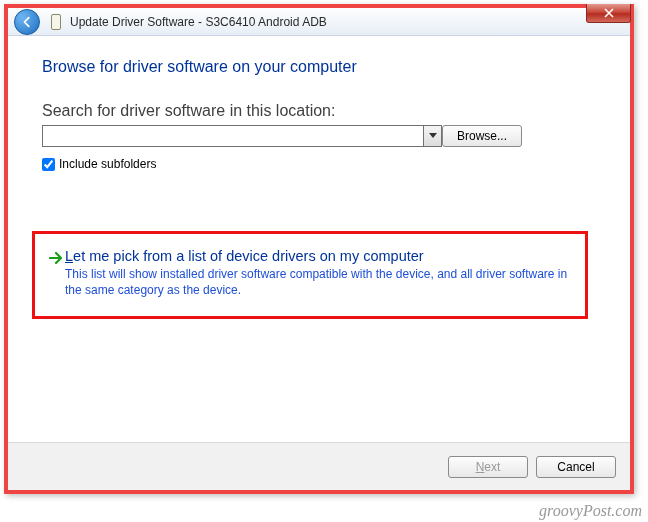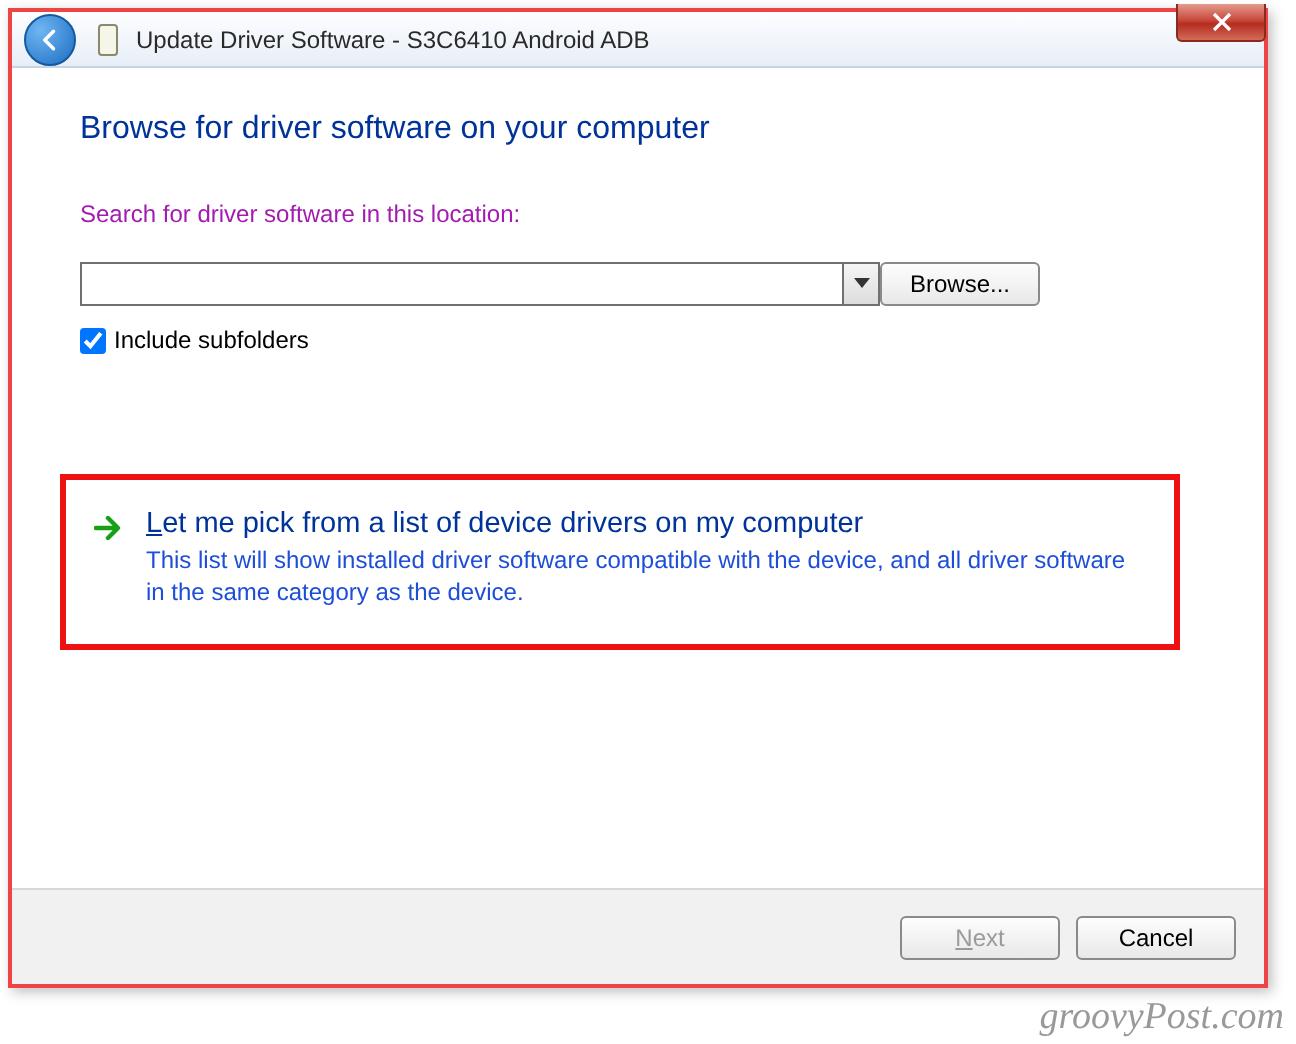--- a/index.html
+++ b/index.html
@@ -9,21 +9,21 @@
       background: #fff;
       width: 648px;
       height: 522px;
       position: relative;
     }
     .window {
       position: absolute;
       top: 4px; left: 4px;
       width: 630px; height: 490px;
       background: #fff;
-      border: 2px solid #ef4444;
+      border: 4px solid #ef4444;
       box-shadow: 2px 2px 6px rgba(0,0,0,0.25);
     }
     .titlebar {
       height: 28px;
       background: linear-gradient(#fdfeff, #e7eef7);
       border-bottom: 1px solid #c8d4e2;
       display: flex;
       align-items: center;
       padding: 0 6px;
       position: relative;
@@ -74,23 +74,23 @@
       height: 356px;
       position: relative;
     }
     .heading {
       color: #003399;
       font-size: 16px;
       font-weight: 400;
       margin-bottom: 26px;
     }
     .label-text {
-      color: #a21caf;
-      font-size: 12px;
-      margin-bottom: 17px;
+      color: #404040;
+      font-size: 16px;
+      margin-bottom: 5px;
     }
     .path-row {
       display: flex;
       align-items: flex-end;
       margin-bottom: 10px;
     }
     .combo {
       width: 400px; height: 22px;
       border: 1px solid #707070;
       background: #fff;
@@ -137,21 +137,21 @@
     }
     .checkbox-row input { width: 13px; height: 13px; }
     .option-box {
       border: 3px solid #e11;
       padding: 14px 14px 18px 14px;
       margin-left: -10px;
       margin-right: 12px;
     }
     .option-row {
       display: flex;
-      gap: 10px;
+      gap: 0;
       cursor: pointer;
     }
     .arrow-right {
       flex: 0 0 16px;
       margin-top: 3px;
     }
     .opt-title {
       color: #003399;
       font-size: 14.5px;
       margin-bottom: 2px;
@@ -170,21 +170,21 @@
       background: #f1f1f1;
       display: flex;
       align-items: center;
       justify-content: flex-end;
       gap: 8px;
       padding: 0 14px;
     }
     .watermark {
       position: absolute;
       right: 6px; bottom: 2px;
-      font-size: 19px;
+      font-size: 16px;
       color: #999;
       font-style: italic;
       font-family: Georgia, serif;
     }
   </style>
 </head>
 <body>
 
 <div class="window">
 

